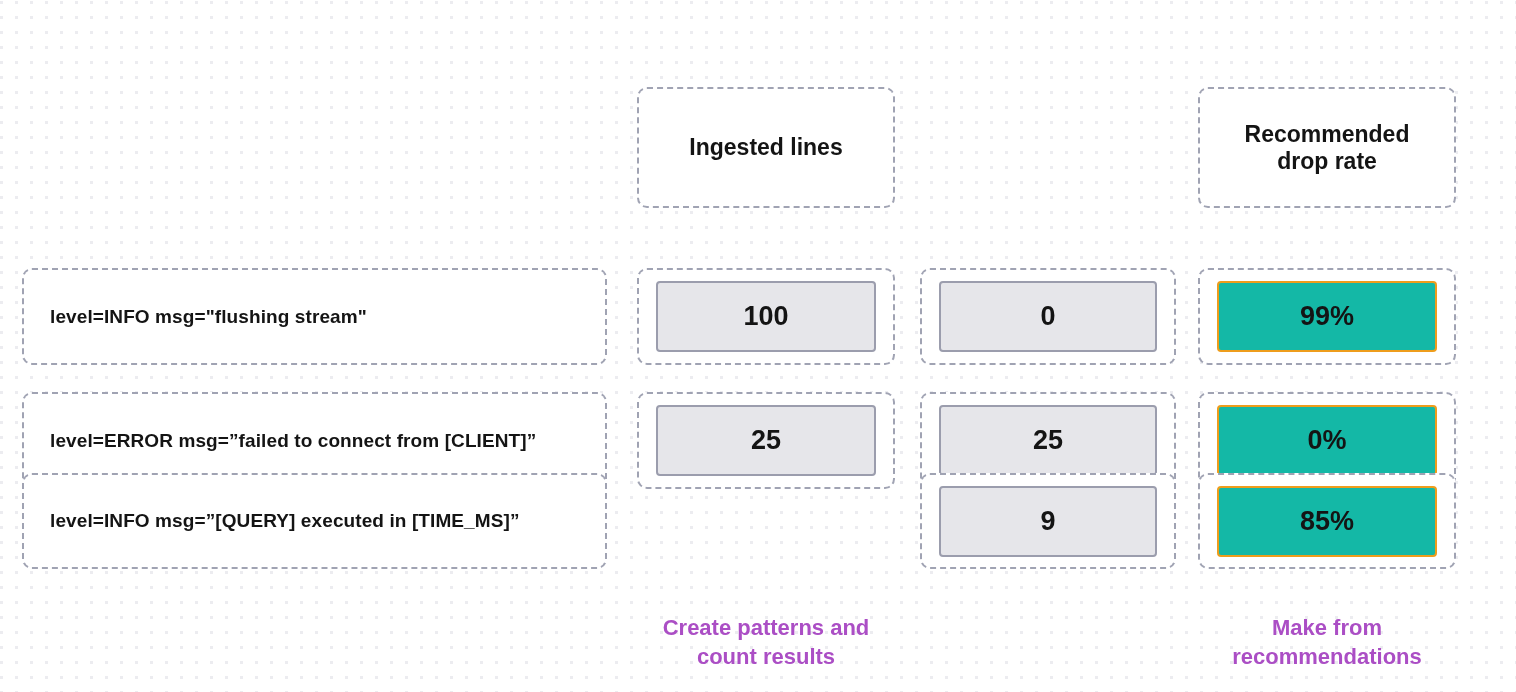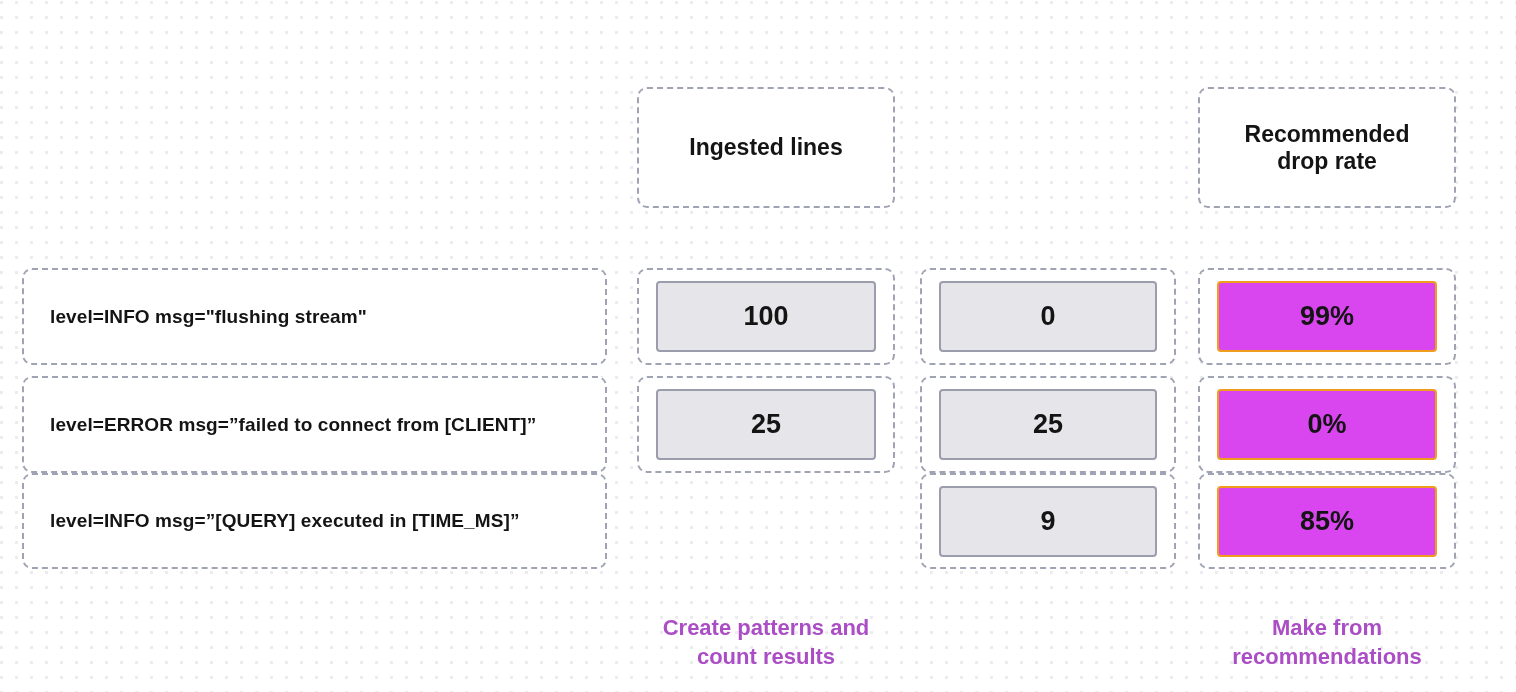--- a/index.html
+++ b/index.html
@@ -35,21 +35,21 @@
     font-weight: 700;
     font-size: 23px;
     color: #141414;
     line-height: 1.15;
     padding: 0 20px;
   }
   .col-1 { left: 637px; width: 258px; }
   .col-2 { left: 920px; width: 256px; }
   .col-3 { left: 1198px; width: 258px; text-align: center; }
   .row-1 { top: 268px; height: 97px; }
-  .row-2 { top: 376px; height: 97px; }
+  .row-2 { top: 392px; height: 97px; }
   .row-3 { top: 473px; height: 96px; }
   .pattern-box {
     left: 22px;
     width: 585px;
     justify-content: flex-start;
     padding-left: 26px;
     font-weight: 700;
     font-size: 19px;
     color: #141414;
     letter-spacing: 0.1px;
@@ -64,21 +64,21 @@
     justify-content: center;
     font-weight: 700;
     font-size: 27px;
     color: #141414;
   }
   .chip-gray {
     background: #e6e6ea;
     border: 2px solid #9b9dad;
   }
   .chip-orange {
-    background: #d946ef;
+    background: #14b8a6;
     border: 2px solid #ee9d1c;
   }
   .caption {
     position: absolute;
     top: 614px;
     text-align: center;
     font-weight: 700;
     font-size: 22px;
     line-height: 1.3;
     color: #ab4ec5;

